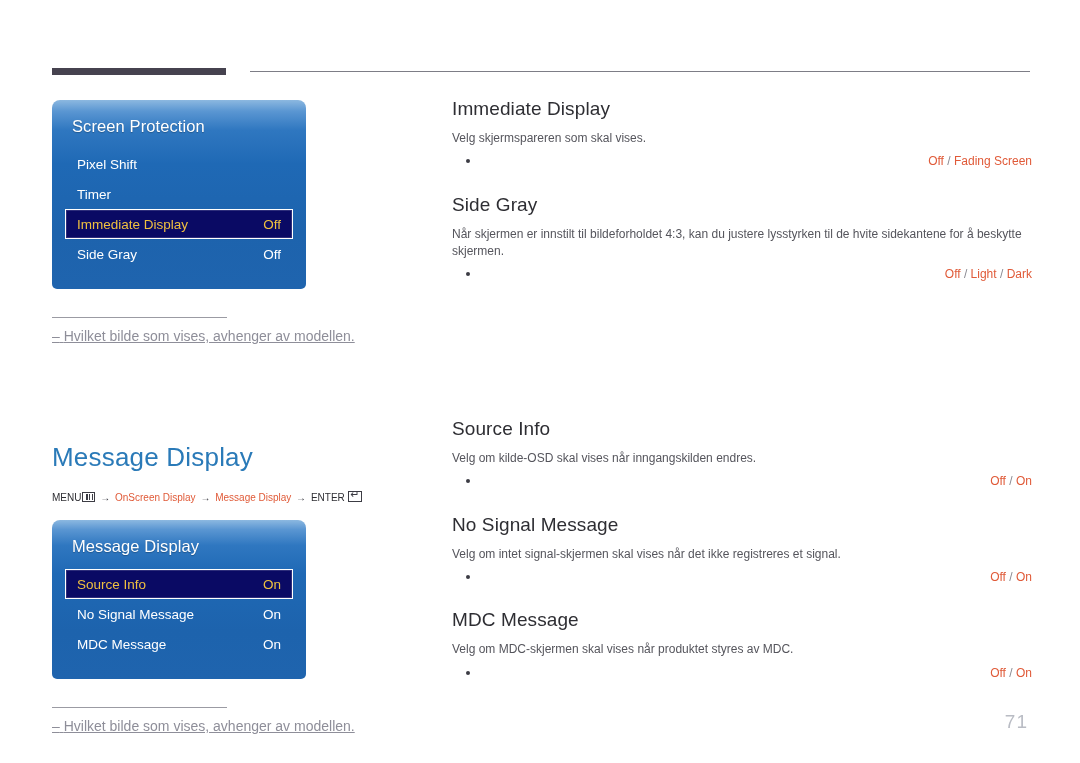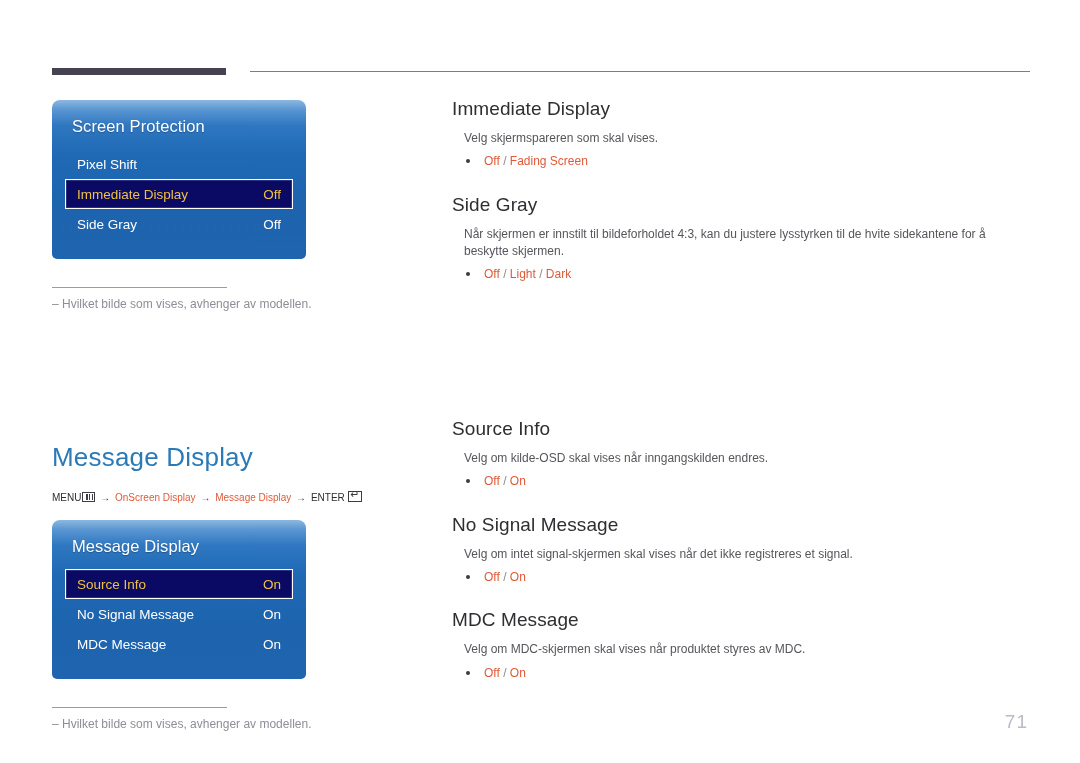--- a/index.html
+++ b/index.html
@@ -100,45 +100,47 @@
   .footnote {
     margin-top: 28px;
     width: 175px;
   }
   .footnote .divider {
     width: 175px; height: 1px;
     background: #9b9ba3;
     margin-bottom: 9px;
   }
   .footnote .fn-text {
-    font-size: 12px;
+    font-size: 14px;
     color: #8e8e99;
     line-height: 1.3;
     width: 330px;
+    text-decoration: underline;
   }
 
   
   .topic { margin-bottom: 22px; }
   .topic h2 {
     margin: 0 0 10px 0;
     font-size: 19px;
     font-weight: normal;
     color: #2e2e33;
     letter-spacing: 0.1px;
   }
   .topic .desc {
-    margin: 0 0 5px 12px;
+    margin: 0 0 5px 0;
     font-size: 12px;
     line-height: 1.45;
     color: #55555c;
   }
   .opts {
     list-style: none;
     margin: 0;
     padding: 0 0 0 14px;
+    text-align: right;
   }
   .opts li {
     position: relative;
     font-size: 12px;
     color: #e05a38;
     padding-left: 18px;
     line-height: 1.6;
   }
   .opts li::before {
     content: "";
@@ -221,20 +223,24 @@
     <div class="rule-thick"></div>
     <div class="rule-thin"></div>
   </div>
 
   <div class="section left-col" style="top:100px;">
     <div class="osd">
       <div class="osd-title">Screen Protection</div>
       <div class="osd-rows">
         <div class="osd-row">
           <span class="lbl">Pixel Shift</span>
+          <span class="val"></span>
+        </div>
+        <div class="osd-row">
+          <span class="lbl">Timer</span>
           <span class="val"></span>
         </div>
         <div class="osd-row selected">
           <span class="lbl">Immediate Display</span>
           <span class="val">Off</span>
         </div>
         <div class="osd-row">
           <span class="lbl">Side Gray</span>
           <span class="val">Off</span>
         </div>

